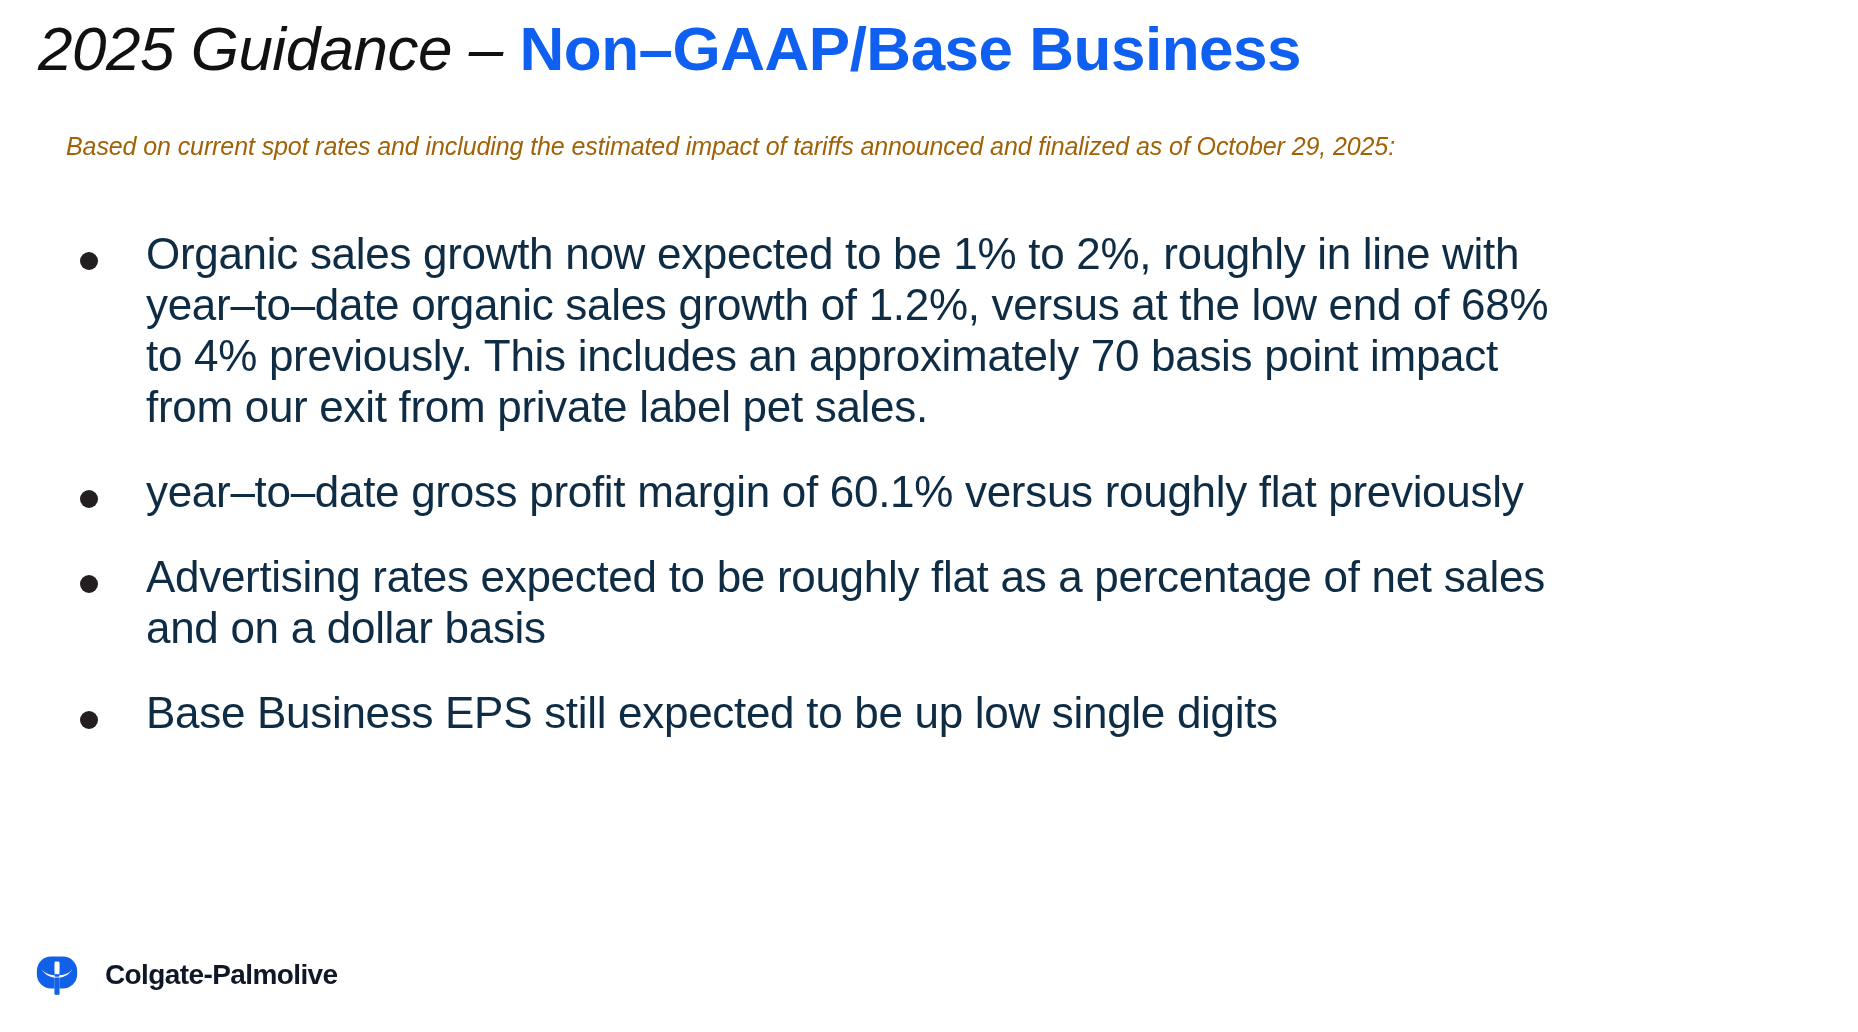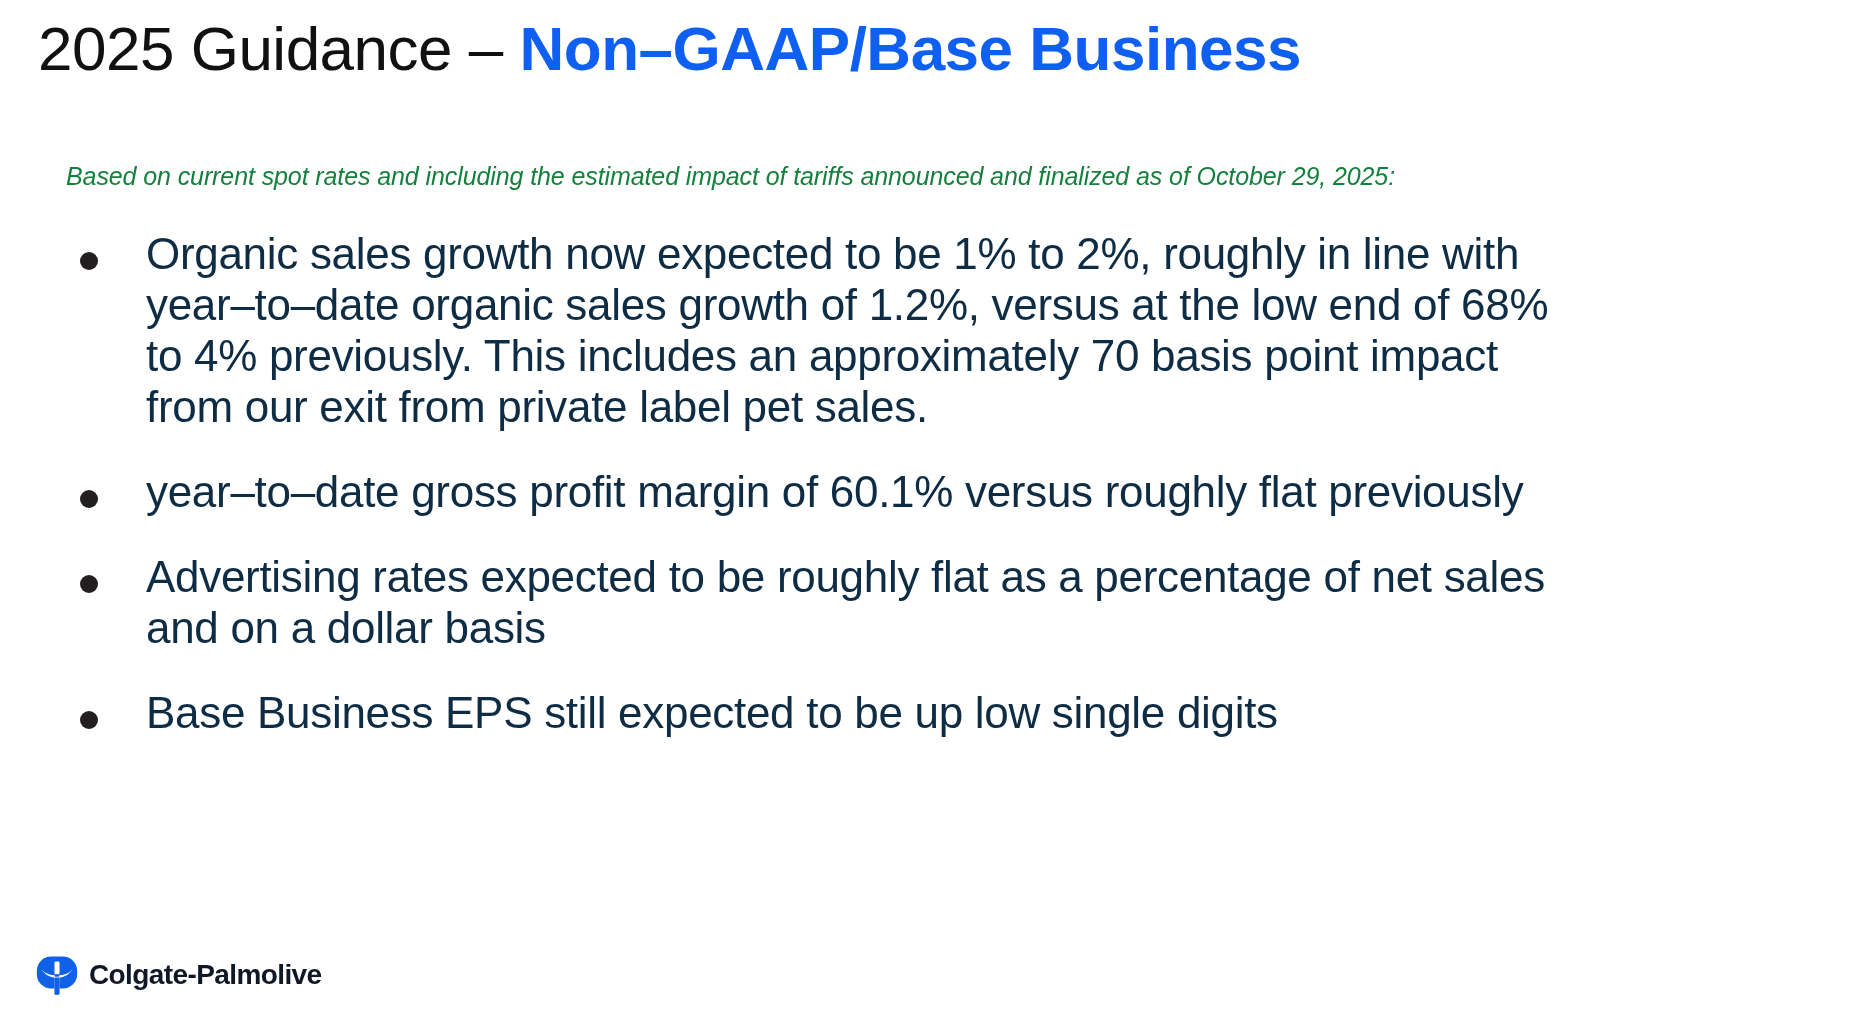--- a/index.html
+++ b/index.html
@@ -30,41 +30,41 @@
     left: 38px;
     top: 18px;
     white-space: nowrap;
     line-height: 1.0;
   }
   .title-main {
     font-size: 62px;
     font-weight: 400;
     color: #111111;
     letter-spacing: -0.5px;
+    font-style: italic;
   }
   .title-accent {
     font-size: 62px;
     font-weight: 700;
     color: #0F5FF0;
     letter-spacing: -0.5px;
     margin-top: 28px;
   }
 
   
   .subtitle {
     position: absolute;
     left: 66px;
     top: 132px;
     font-size: 25px;
     font-style: italic;
     font-weight: 400;
-    color: #15803d;
+    color: #a16207;
     letter-spacing: -0.1px;
     white-space: nowrap;
-    margin-top: 30px;
   }
 
   
   .bullet-list {
     position: absolute;
     left: 80px;
     top: 228px;
     width: 1780px;
   }
   .bullet-item {
@@ -102,21 +102,21 @@
     white-space: nowrap;
   }
 
   
   .logo {
     position: absolute;
     left: 36px;
     top: 954px;
     display: flex;
     align-items: center;
-    gap: 11px;
+    gap: 27px;
   }
   .logo-mark {
     width: 42px;
     height: 42px;
     flex: 0 0 auto;
   }
   .logo-text {
     font-size: 28px;
     font-weight: 700;
     color: #101828;

